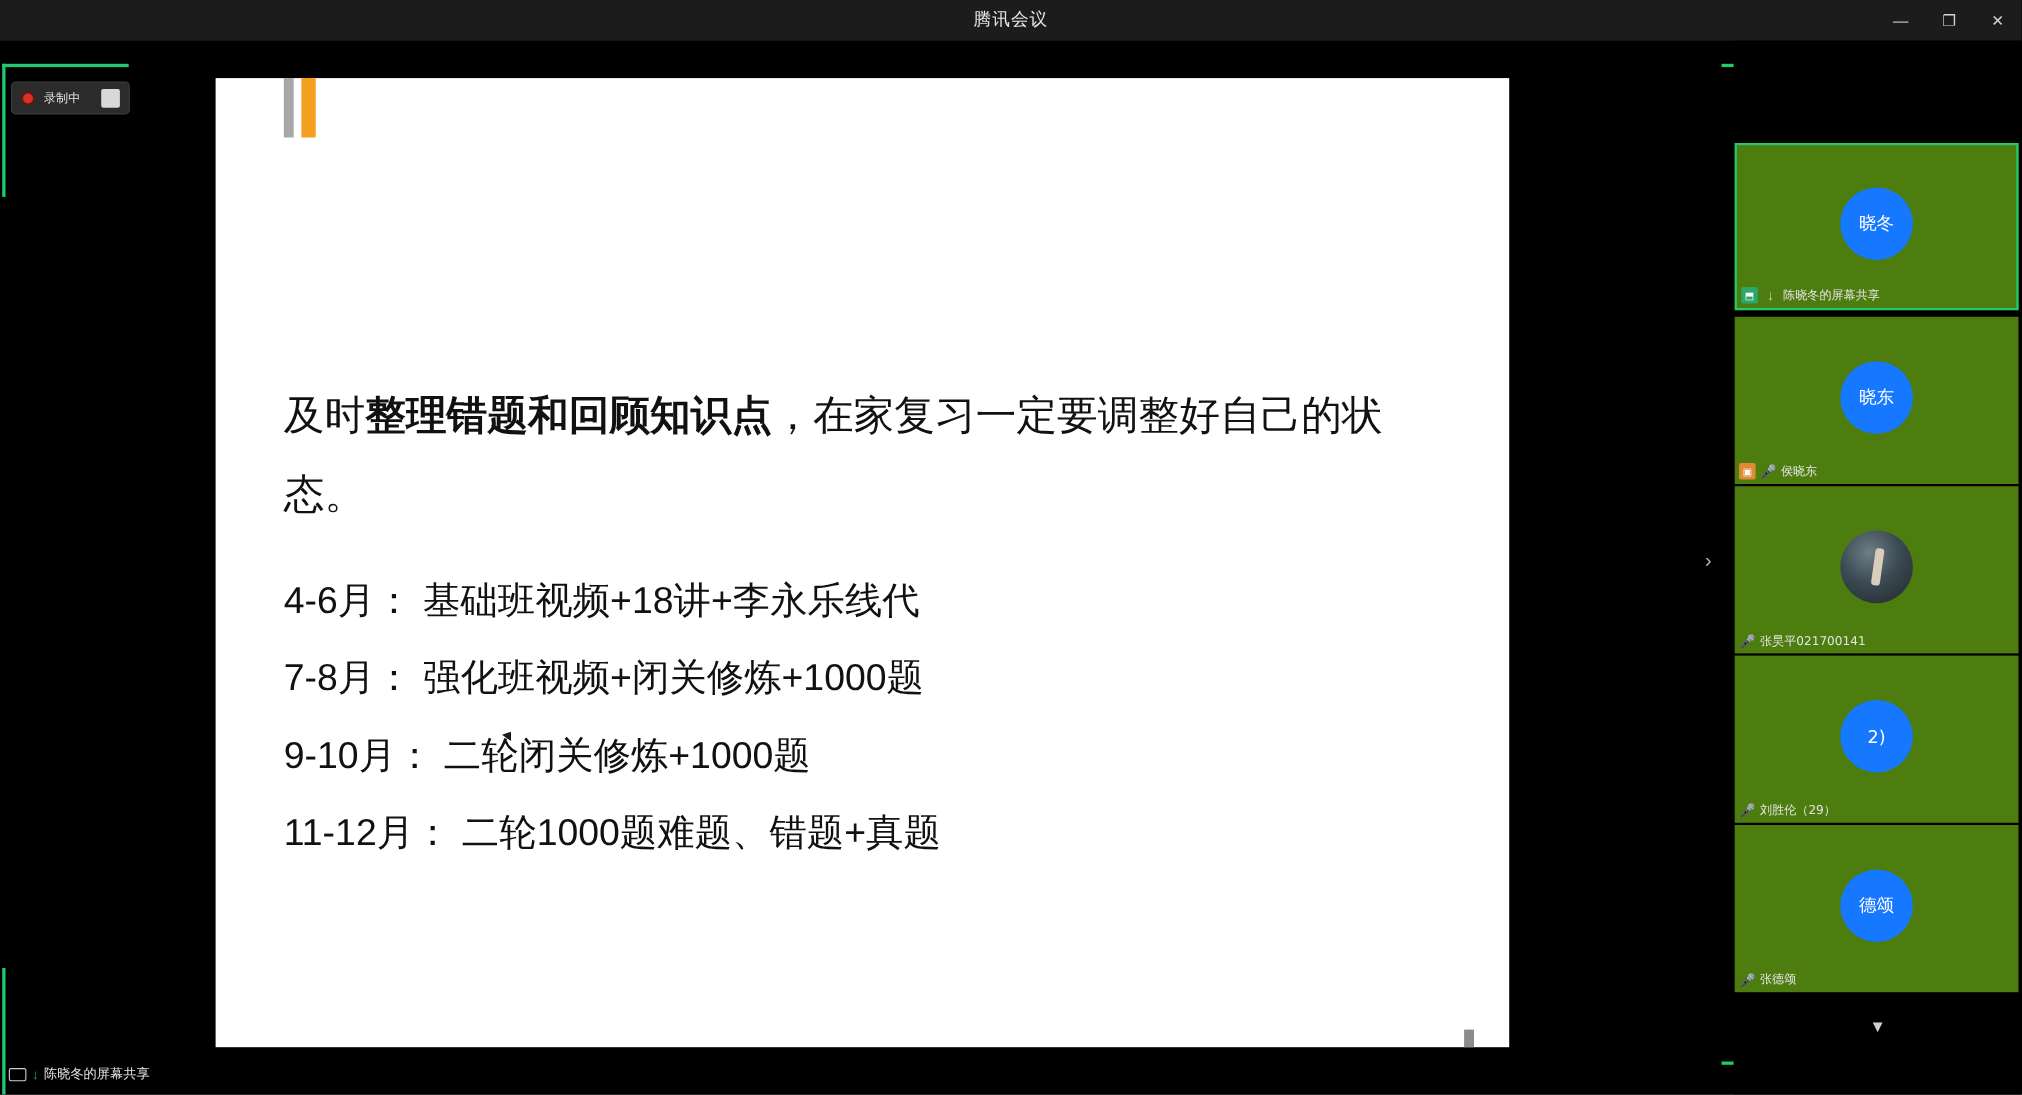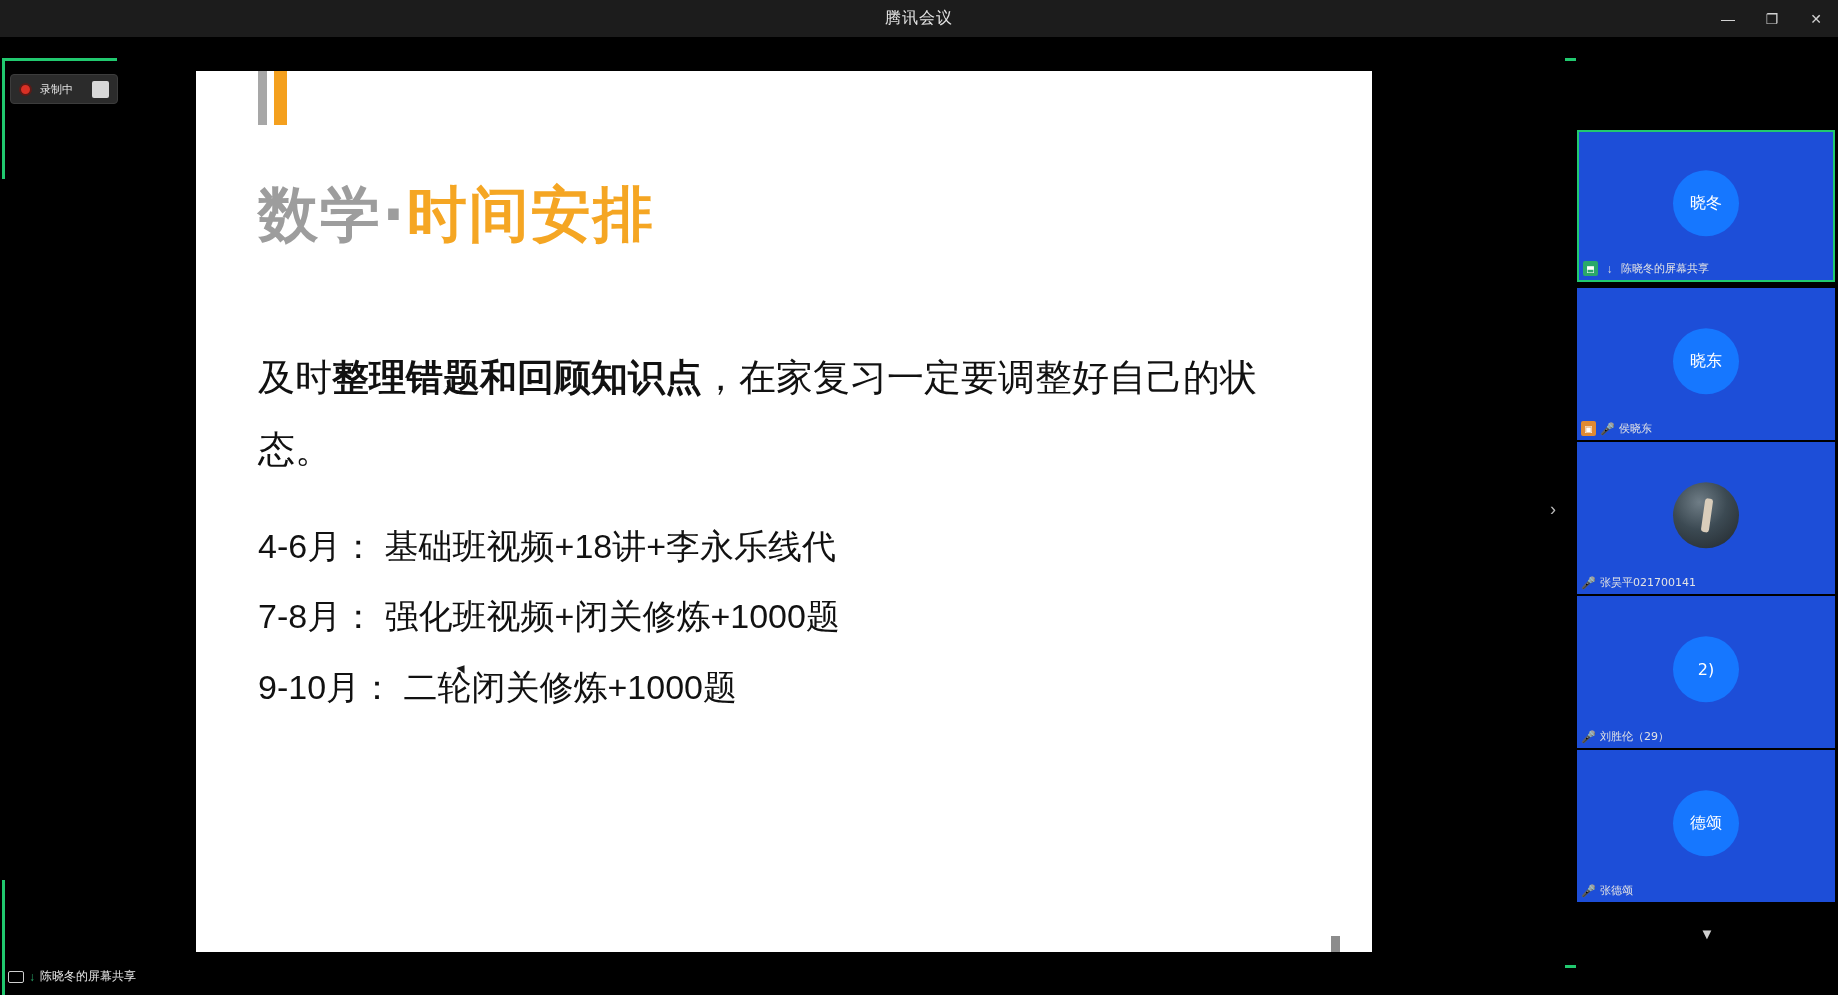--- a/index.html
+++ b/index.html
@@ -186,21 +186,21 @@
     font-size: 15px;
   }
   .rail-scroll-up { top: 110px; }
   .rail-scroll-down { top: 888px; }
 
   .tile {
     position: absolute;
     left: 1577px;
     width: 258px;
     height: 152px;
-    background: #1d4ed8;
+    background: #4d7c0f;
     box-sizing: border-box;
   }
   .tile.speaking { border: 2px solid #21c96f; }
   .tile .avatar {
     position: absolute;
     left: 50%; top: 50%;
     transform: translate(-50%, -54%);
     width: 66px; height: 66px;
     border-radius: 50%;
     background: #1677ff;
@@ -306,32 +306,30 @@
     <span class="rec-stop"></span>
   </div>
 
   <div class="slide">
 
     <div class="slide-accent">
       <i></i>
       <i class="orange"></i>
     </div>
 
-    <div class="slide-title">
-      <span class="grey">数学</span><span class="dot">·</span><span class="orange">时间安排</span>
-    </div>
 
     <div class="slide-lead">
       <span>及时</span><b>整理错题和回顾知识点</b><span>，在家复习一定要调整好自己的状态。</span>
     </div>
 
     <div class="slide-list">
       <div class="row">4-6月： 基础班视频+18讲+李永乐线代</div>
       <div class="row">7-8月： 强化班视频+闭关修炼+1000题</div>
       <div class="row">9-10月： 二轮闭关修炼+1000题</div>
+      <div class="row">11-12月： 二轮1000题难题、错题+真题</div>
     </div>
 
     <div class="cursor"></div>
 
     <div class="slide-footer-bar"></div>
 
   </div>
 
   <div class="collapse-arrow">›</div>
 

